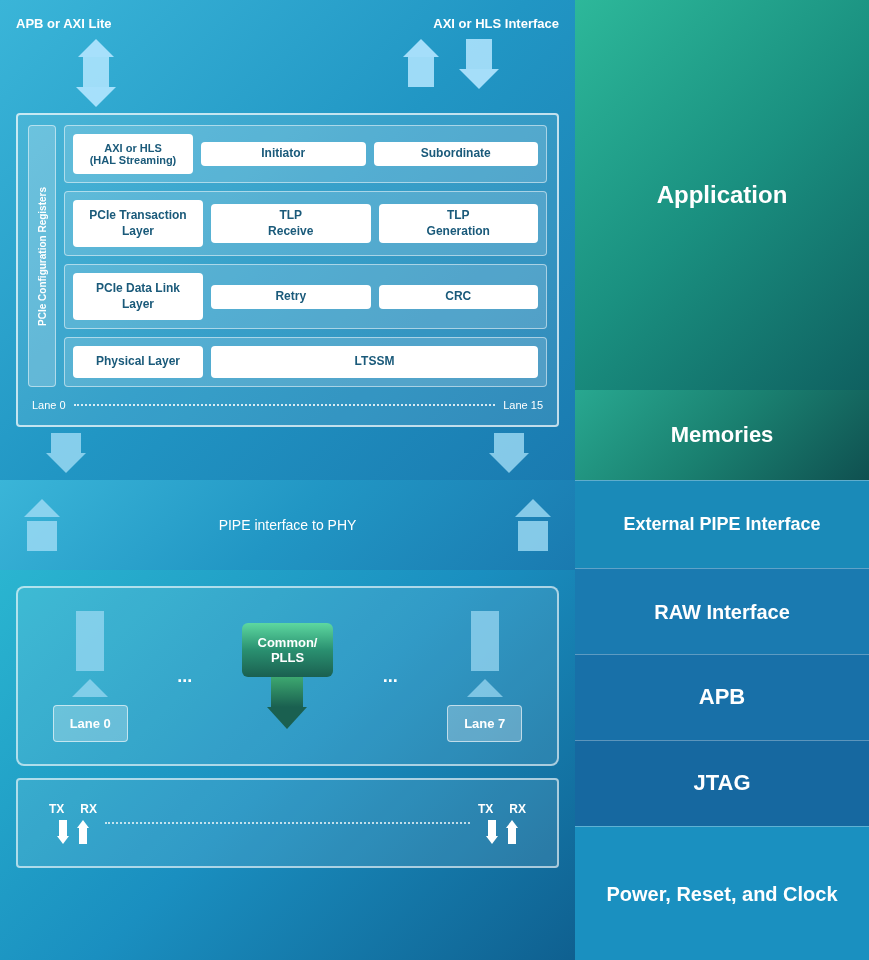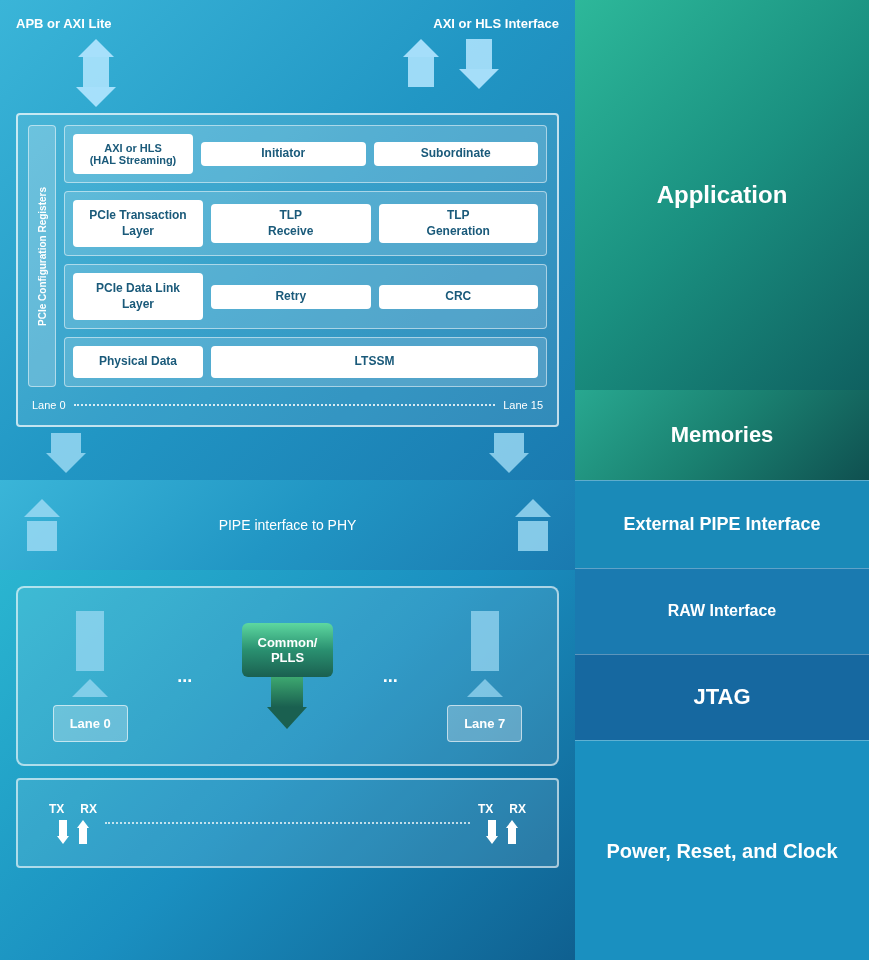--- a/index.html
+++ b/index.html
@@ -462,21 +462,21 @@
             <div class="datalink-row">
               <div class="layer-box layer-main">
                 <span style="white-space:pre-line;">PCIe Data Link
 Layer</span>
               </div>
               <div class="layer-box layer-sub">Retry</div>
               <div class="layer-box layer-sub">CRC</div>
             </div>
 
             <div class="physical-row">
-              <div class="layer-box layer-main">Physical Data</div>
+              <div class="layer-box layer-main">Physical Layer</div>
               <div class="layer-box" style="flex:2;">LTSSM</div>
             </div>
 
           </div>
         </div>
 
         <div class="lane-row">
           <span>Lane 0</span>
           <div class="dotted-line"></div>
           <span>Lane 15</span>
@@ -594,23 +594,26 @@
 
     <div class="right-block memories-block">
       <span style="font-size:22px;">Memories</span>
     </div>
 
     <div class="right-block ext-pipe-block" style="border-top: 1px solid rgba(255,255,255,0.3);">
       <span style="font-size:18px;">External PIPE Interface</span>
     </div>
 
     <div class="right-block raw-block" style="border-top: 1px solid rgba(255,255,255,0.3);">
-      <span style="font-size:16px;">RAW Interface</span>
-    </div>
-
+      <span style="font-size:20px;">RAW Interface</span>
+    </div>
+
+    <div class="right-block apb-block" style="border-top: 1px solid rgba(255,255,255,0.3);">
+      <span style="font-size:22px;">APB</span>
+    </div>
 
     <div class="right-block jtag-block" style="border-top: 1px solid rgba(255,255,255,0.3);">
       <span style="font-size:22px;">JTAG</span>
     </div>
 
     <div class="right-block power-block" style="border-top: 1px solid rgba(255,255,255,0.3);">
       <span style="font-size:20px;">Power, Reset, and Clock</span>
     </div>
 
   </div>

